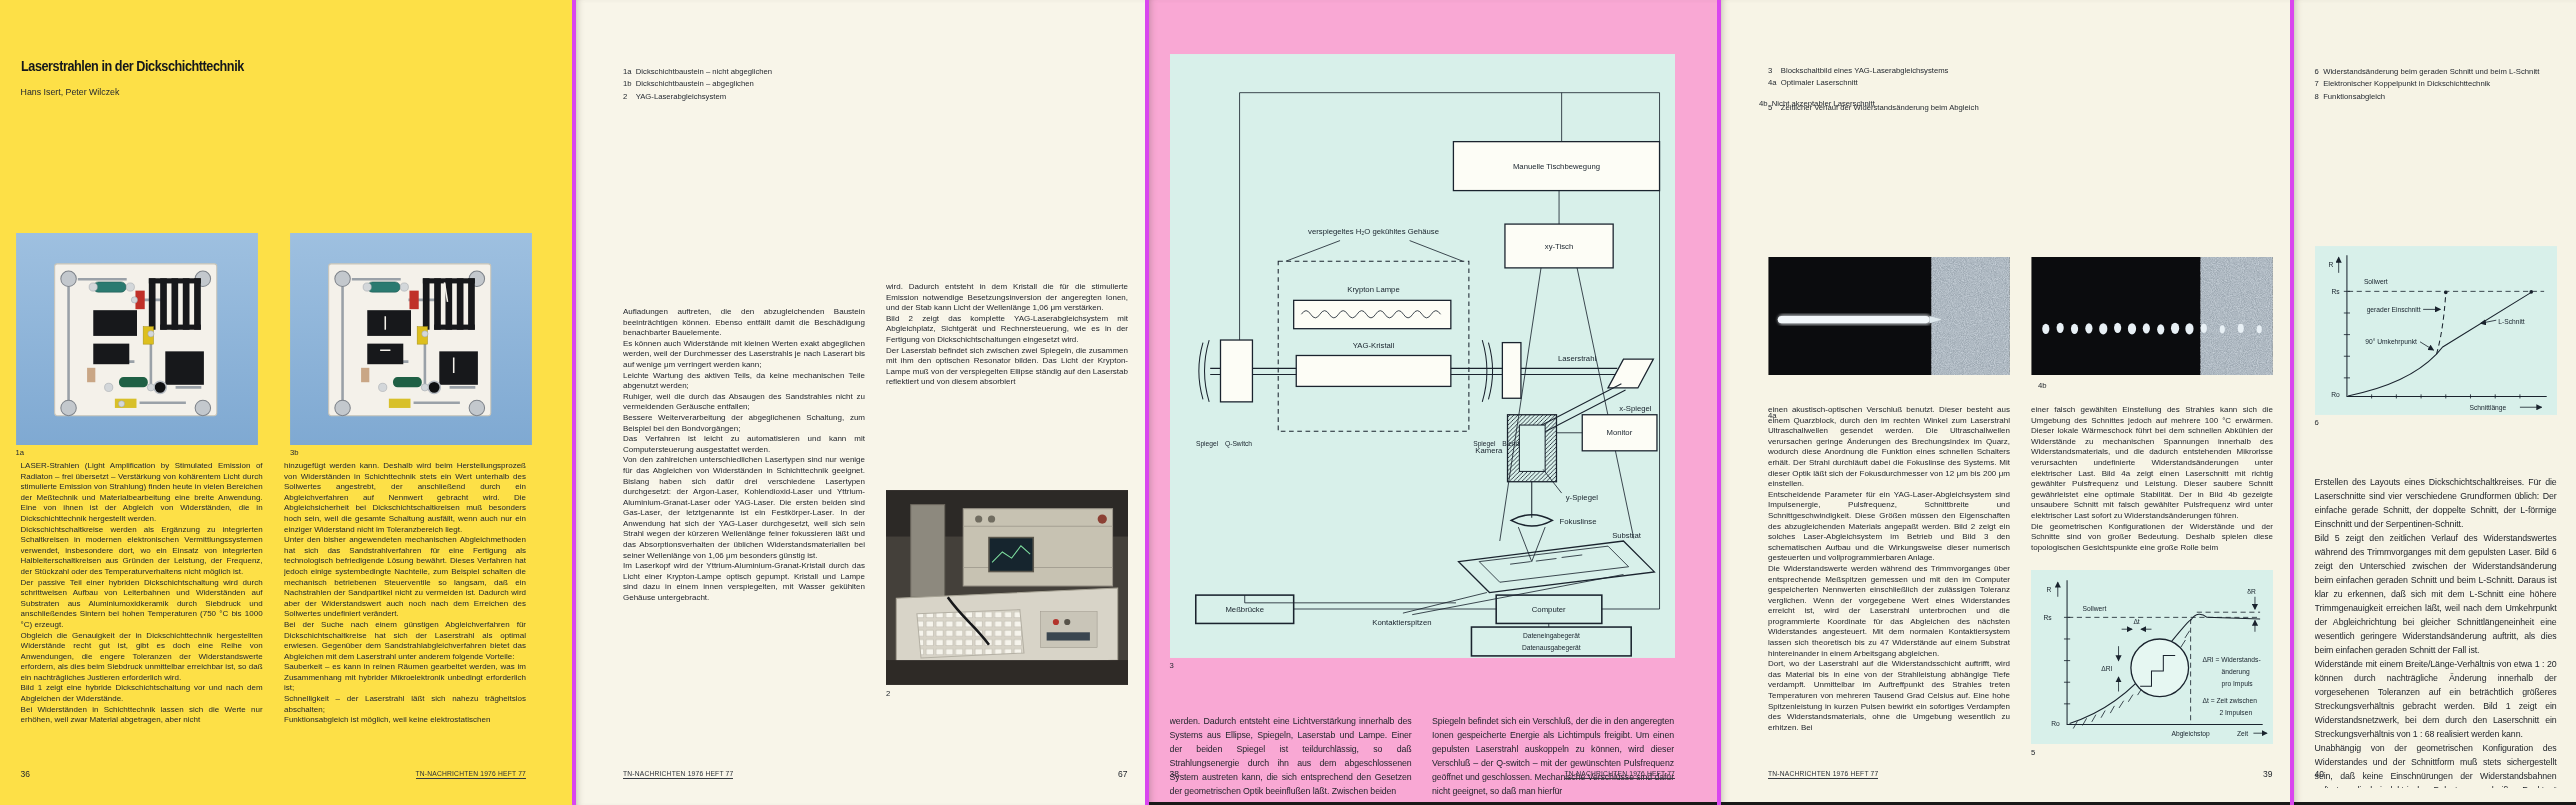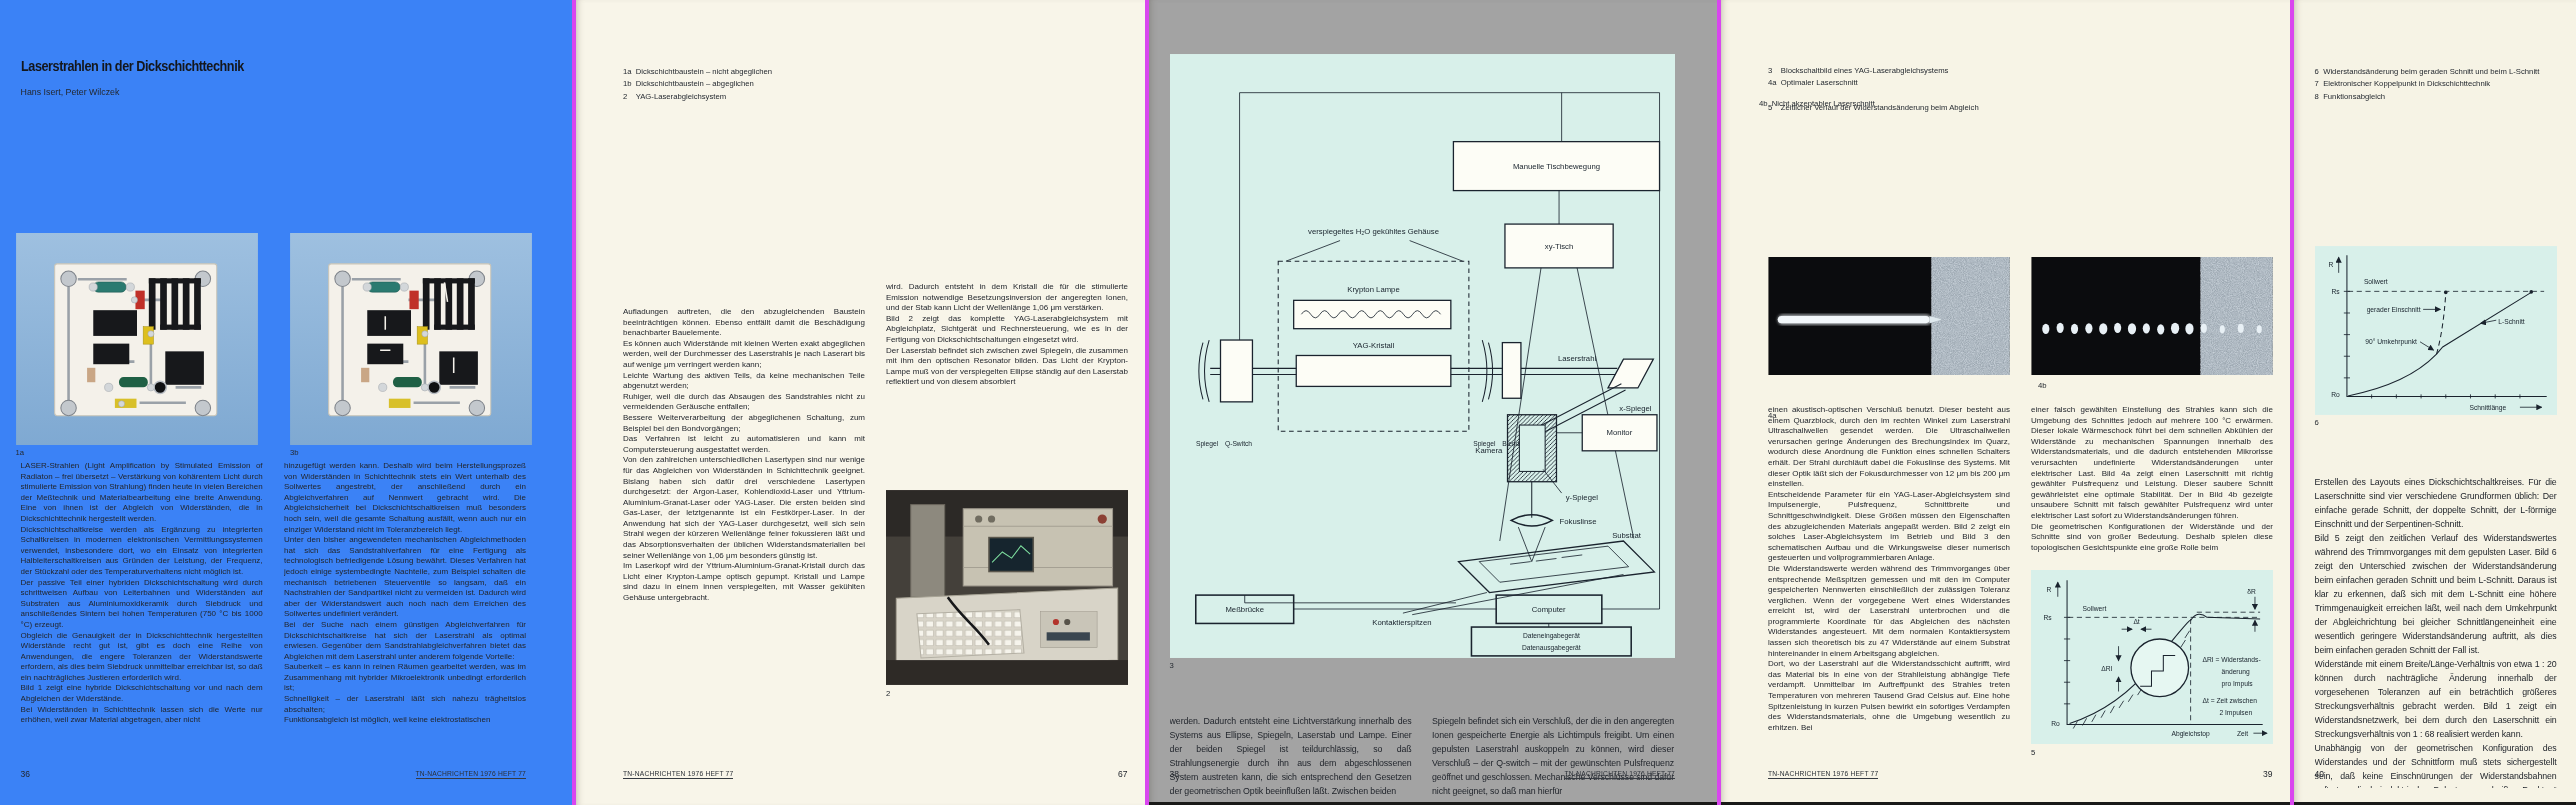--- a/index.html
+++ b/index.html
@@ -54,21 +54,21 @@
     </linearGradient>
     <linearGradient id="blue7" x1="0" y1="0" x2="0" y2="1">
       <stop offset="0" stop-color="#a4c2dc"></stop>
         <stop offset="1" stop-color="#c4d8e7"></stop>
     </linearGradient>
   </defs>
 </svg>
 
 <div id="scan">
 
-  <section class="page" style="left:0;background:#3b82f6;">
+  <section class="page" style="left:0;background:#fde047;">
     <div class="title" style="left:20.6px;top:58px;">Laserstrahlen in der Dickschichttechnik</div>
     <div class="authors" style="left:20.6px;top:87px;">Hans Isert, Peter Wilczek</div>
 
     <svg class="abs" style="left:15.5px;top:233px;" width="242" height="212" viewBox="0 0 470 412">
       <rect width="470" height="412" fill="url(#bluebg)"></rect>
       <rect x="75" y="60" width="315" height="295" rx="5" fill="#f4f1ea" stroke="#c9c5b8" stroke-width="2"></rect>
       <g stroke="#9aa1a8" stroke-width="5" fill="none">
         <path d="M102,104 V330 M120,90 H215 M230,130 H290 M262,200 V300 M160,250 H230 M310,300 H360 M240,330 H330"></path>
       </g>
       <g fill="#c3c8cd" stroke="#7e838a" stroke-width="2">
@@ -211,21 +211,21 @@
       <rect x="312" y="276" width="84" height="16" fill="#3a4650"></rect>
       <path d="M120,208 C150,250 170,260 200,300" stroke="#17181a" stroke-width="5" fill="none"></path>
       <rect x="0" y="330" width="470" height="48" fill="#2e2a26"></rect>
     </svg>
     <div class="lbl" style="left:310px;top:689px;">2</div>
 
     <div class="foot" style="left:47px;top:770px;">TN-NACHRICHTEN 1976 HEFT 77</div>
     <div class="pgnum" style="right:20.6px;top:769px;">67</div>
   </section>
 
-  <section class="page" style="left:1145px;background:#a3a3a3;">
+  <section class="page" style="left:1145px;background:#f9a8d4;">
     <svg class="abs" style="left:20.6px;top:54px;" width="505" height="604" viewBox="0 0 980 1172">
       <rect width="980" height="1172" fill="#d8f0ea"></rect>
 
       <path class="lnt" d="M135,75 H950 M135,75 V595 M950,75 V1077 M950,1077 H838 M760,75 V170 M755,265 V330"></path>
 
       <path class="ln" d="M78,610 H868 M78,622 H868"></path>
       <rect x="550" y="170" width="400" height="95" class="bx"></rect>
       <text class="dt" x="750" y="223" text-anchor="middle">Manuelle Tischbewegung</text>
       <rect x="650" y="330" width="210" height="85" class="bx"></rect>
       <text class="dt" x="755" y="378" text-anchor="middle">xy-Tisch</text>

